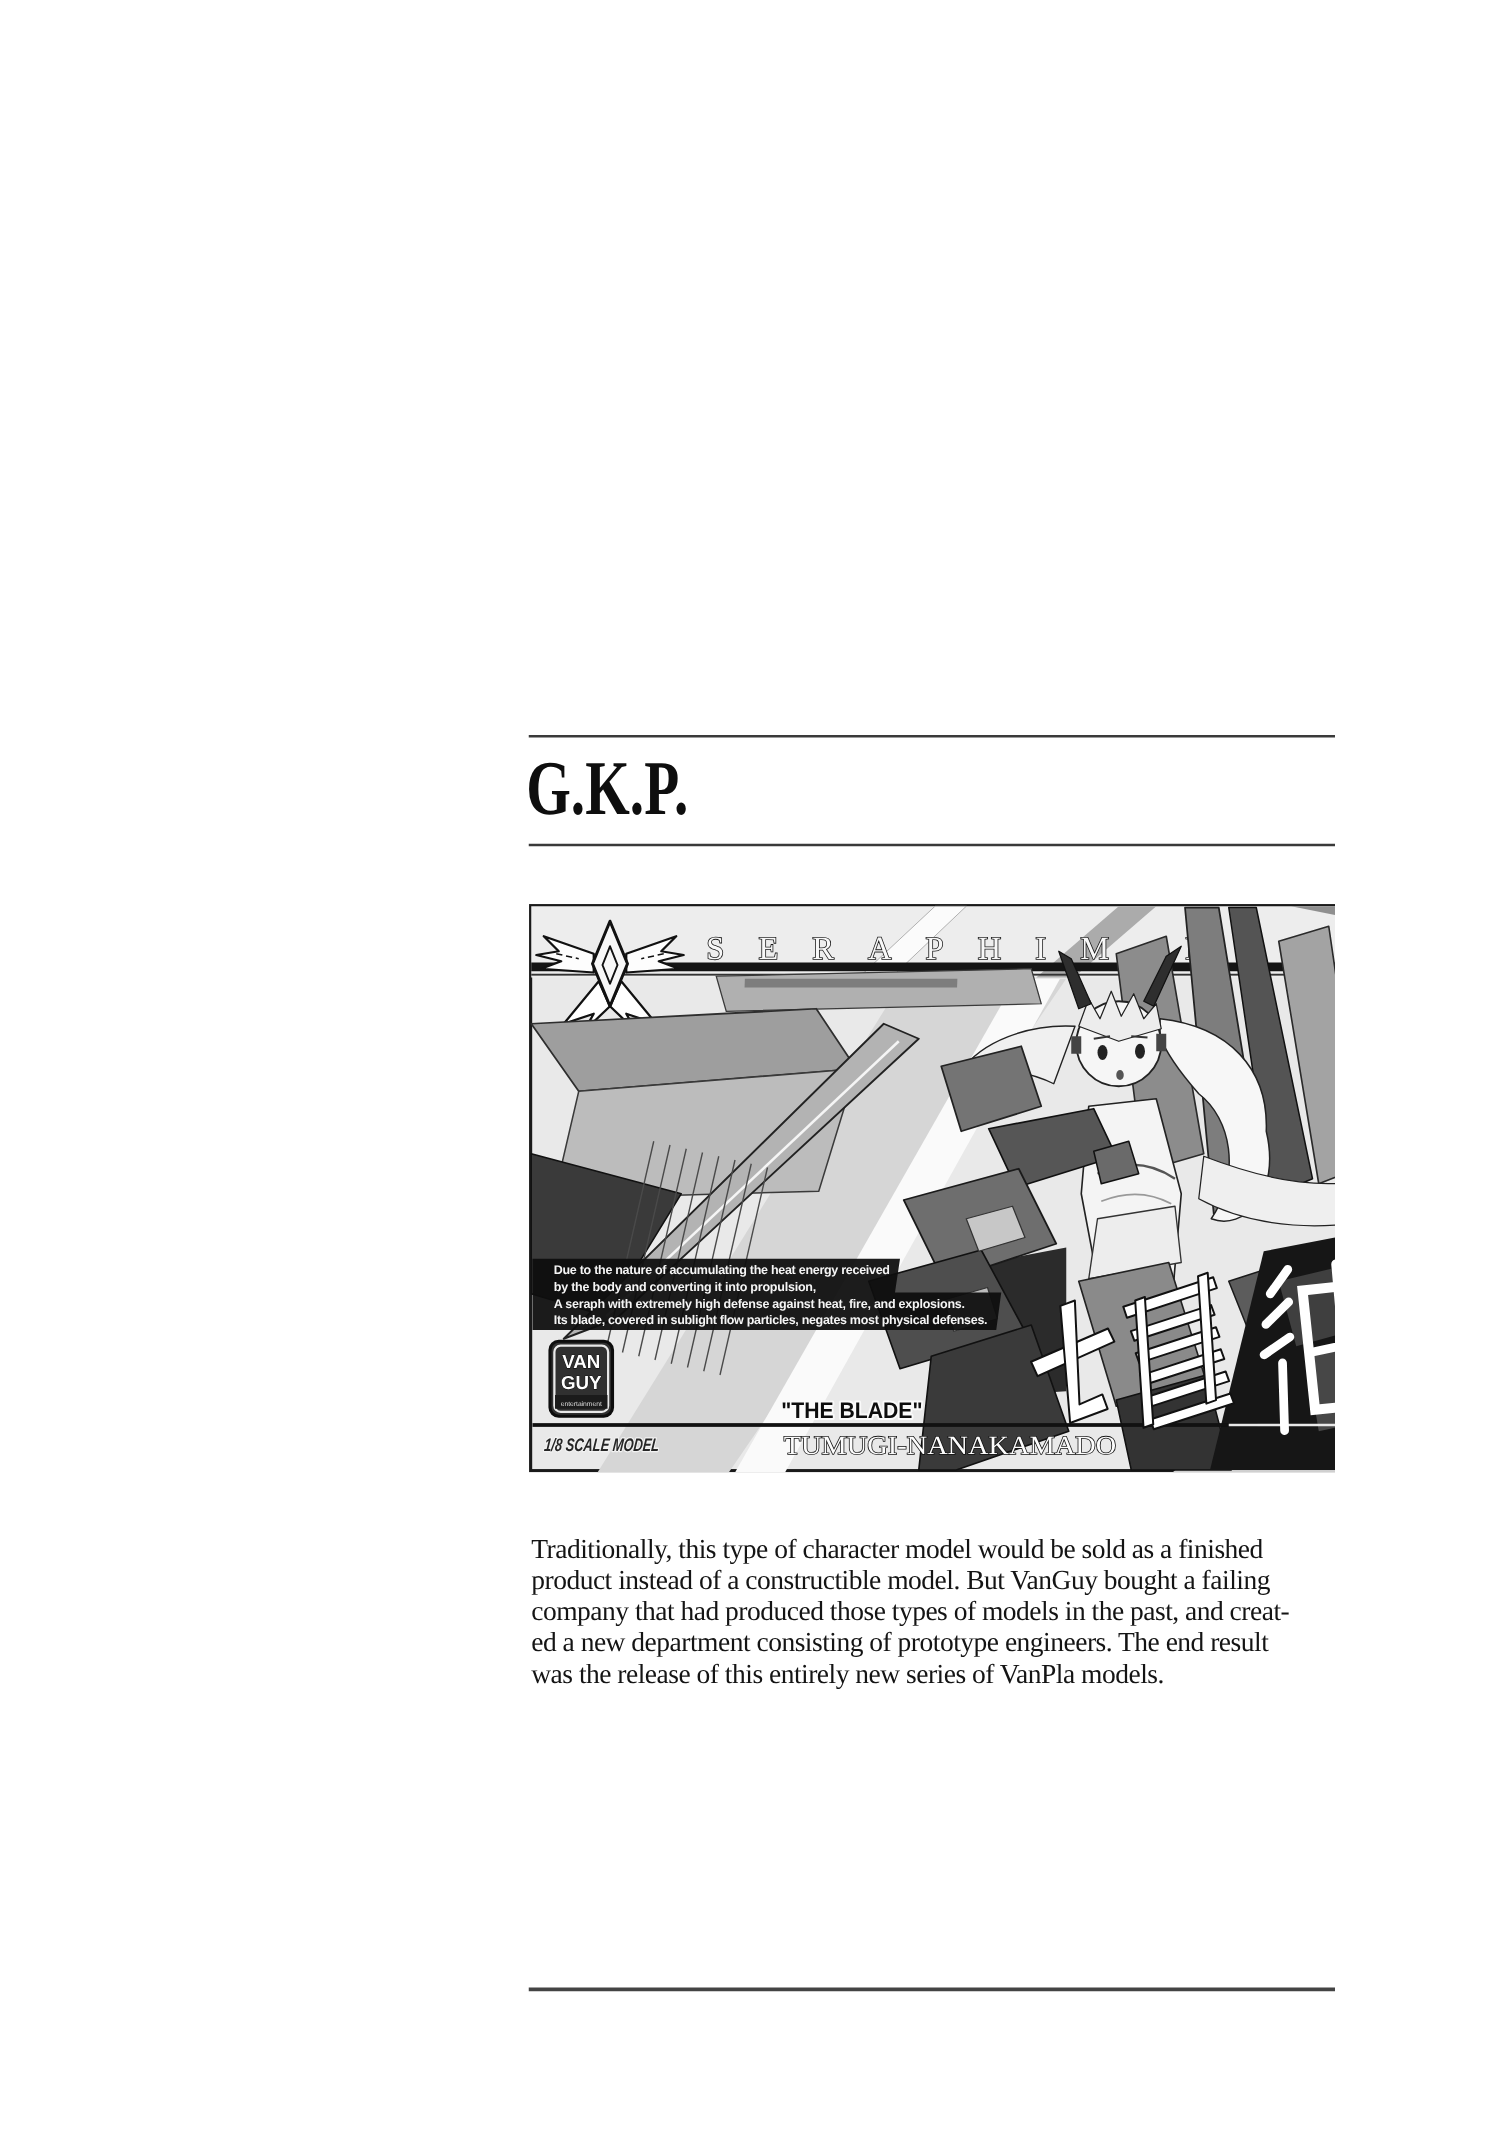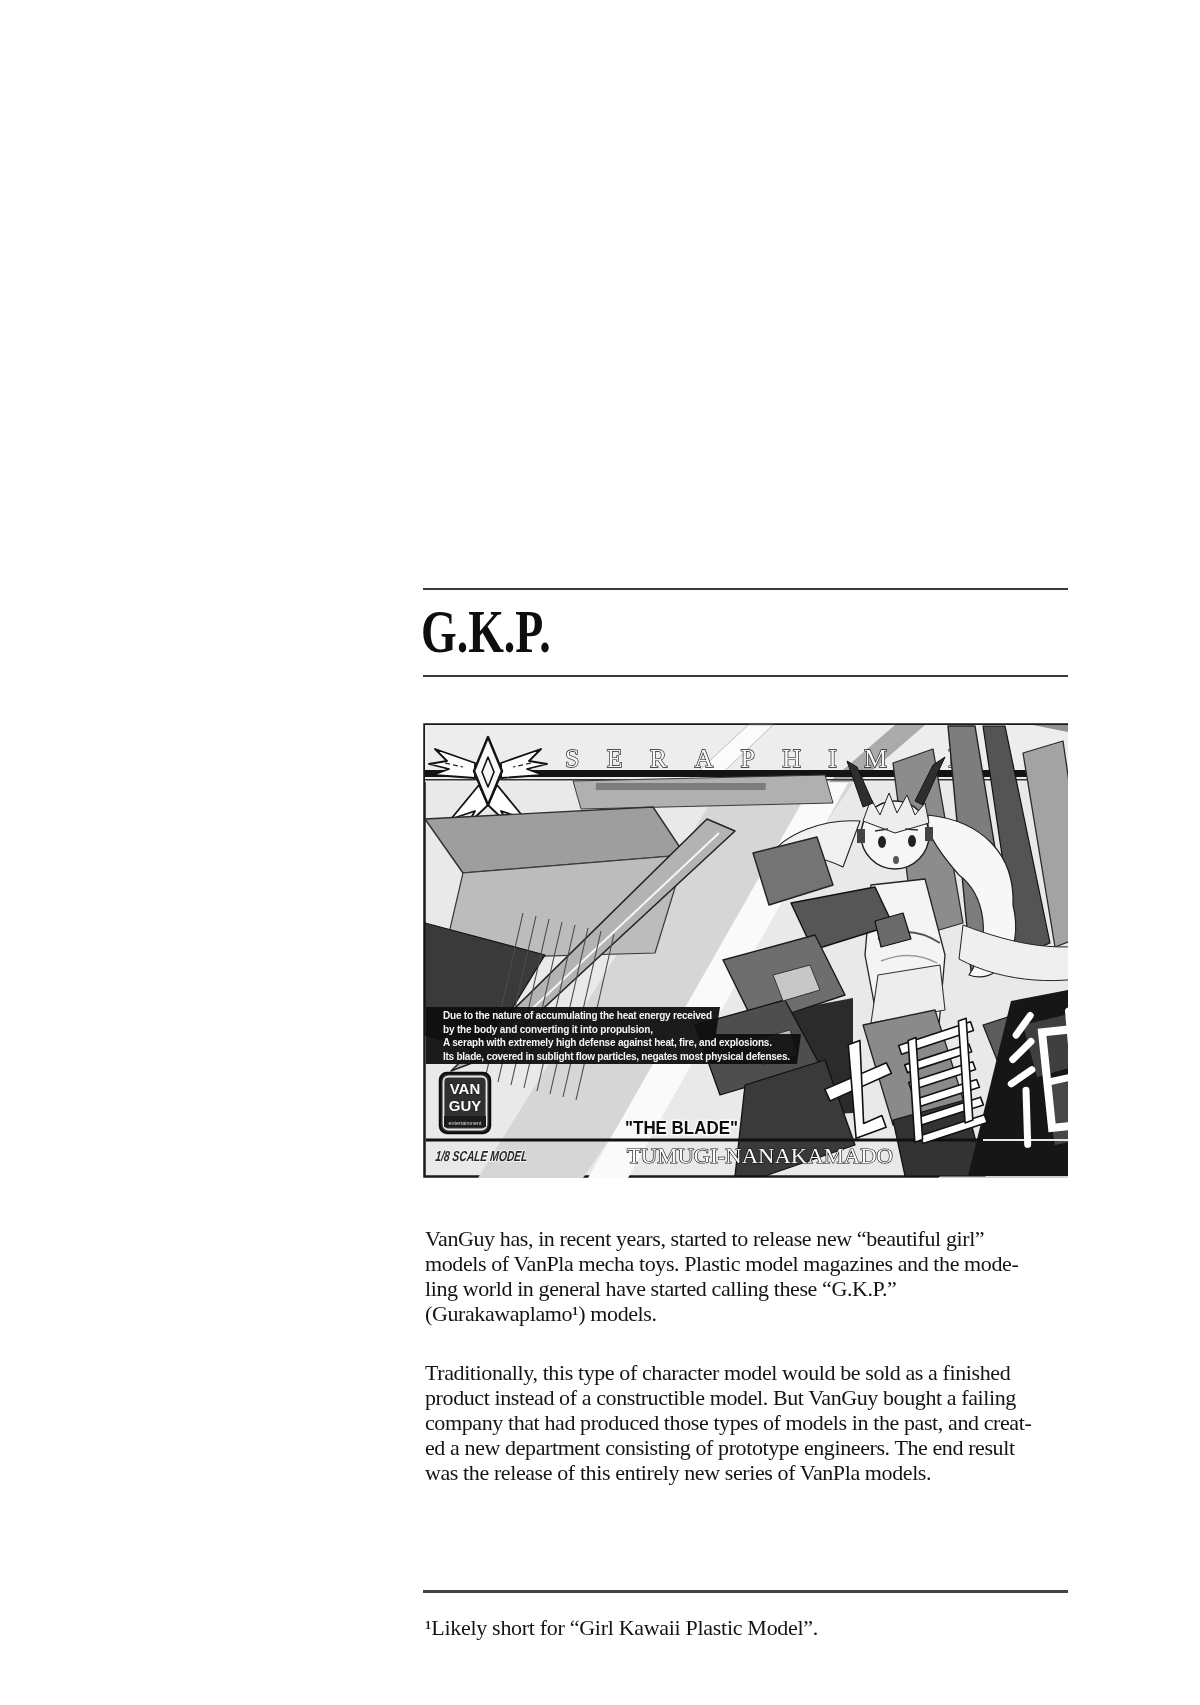--- a/index.html
+++ b/index.html
@@ -190,27 +190,22 @@
 
       <text x="204" y="440" class="serifText" font-size="21" textLength="266" lengthAdjust="spacingAndGlyphs" fill="#fdfdfd" stroke="#111111" stroke-width="1.2" style="paint-order:stroke">TUMUGI-NANAKAMADO</text>
 
       <line x1="678" y1="4" x2="678" y2="258" stroke="#1a1a1a" stroke-width="1.5"></line>
     </svg>
   </div>
 
   <span class="sr">七竈紬</span>
 
   <div class="bodytext">
-    <p class="para">VanGuy has, in recent years, started to release new “beautiful girl”
-models of VanPla mecha toys. Plastic model magazines and the mode-
-ling world in general have started calling these “G.K.P.”
-(Gurakawaplamo¹) models.</p>
     <p class="para">Traditionally, this type of character model would be sold as a finished
 product instead of a constructible model. But VanGuy bought a failing
 company that had produced those types of models in the past, and creat-
 ed a new department consisting of prototype engineers. The end result
 was the release of this entirely new series of VanPla models.</p>
   </div>
 
   <div class="rule" id="rule-foot"></div>
-  <div class="footnote">¹Likely short for “Girl Kawaii Plastic Model”.</div>
 
 </div>
 
 </body></html>

